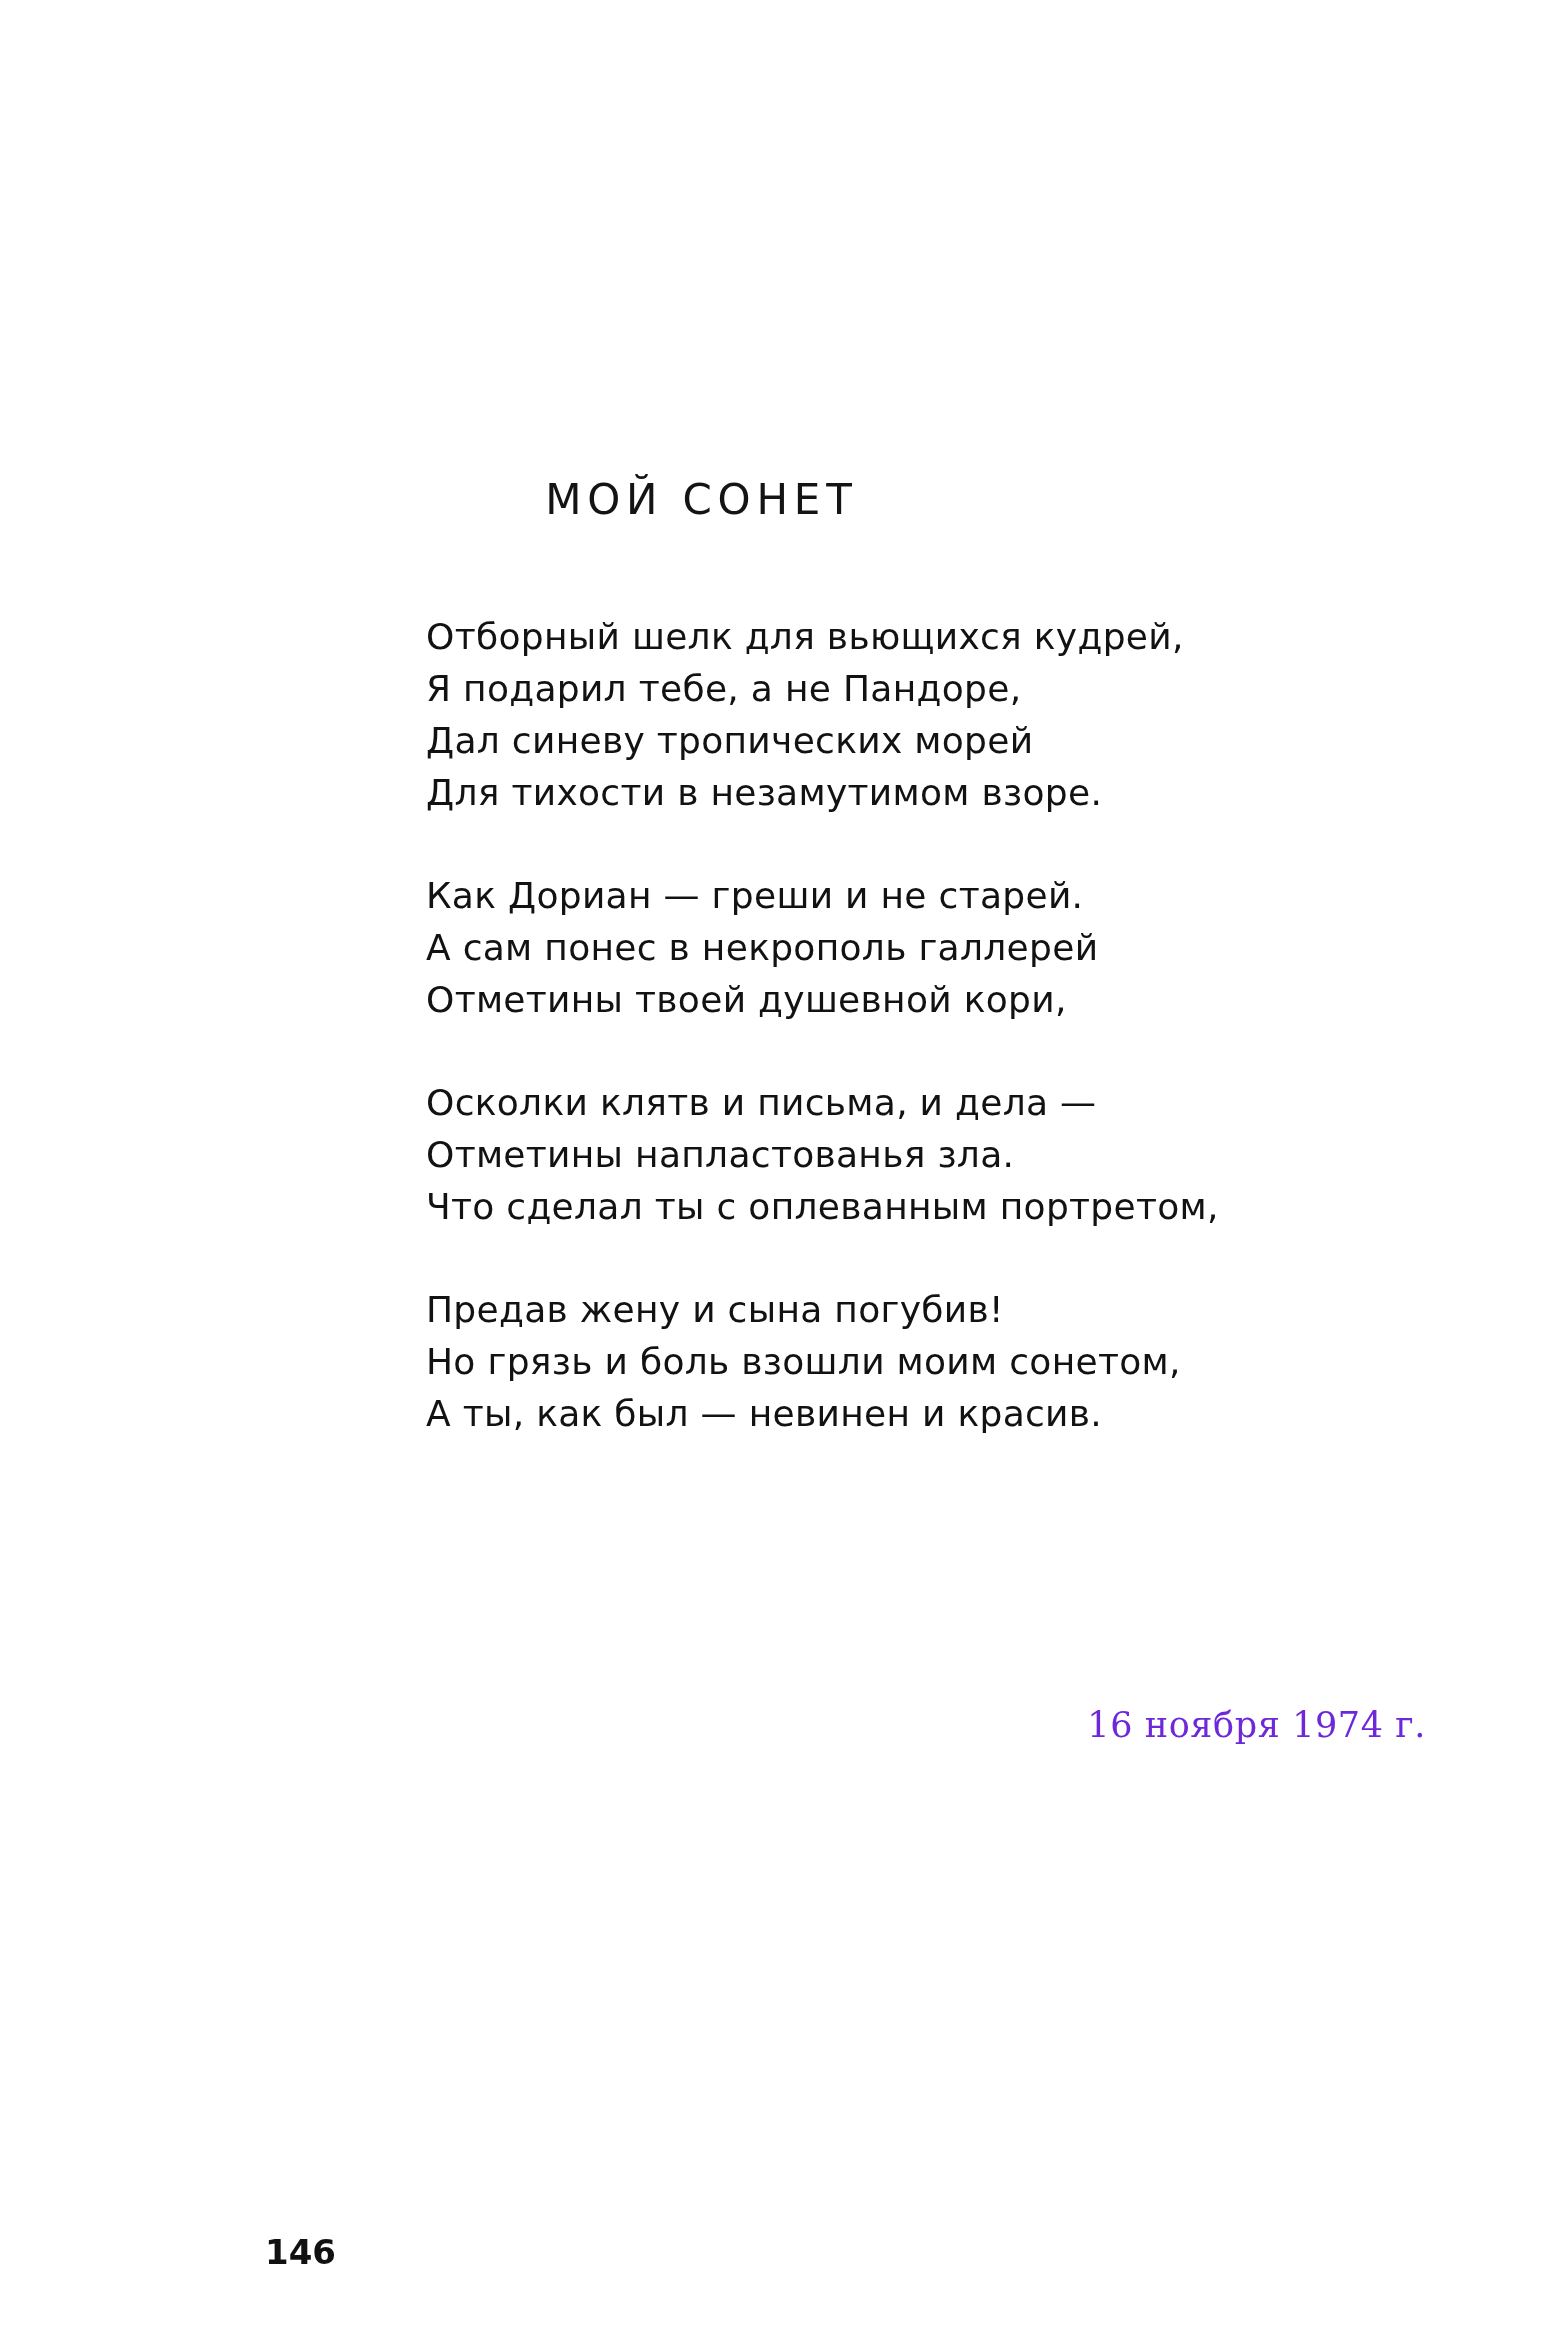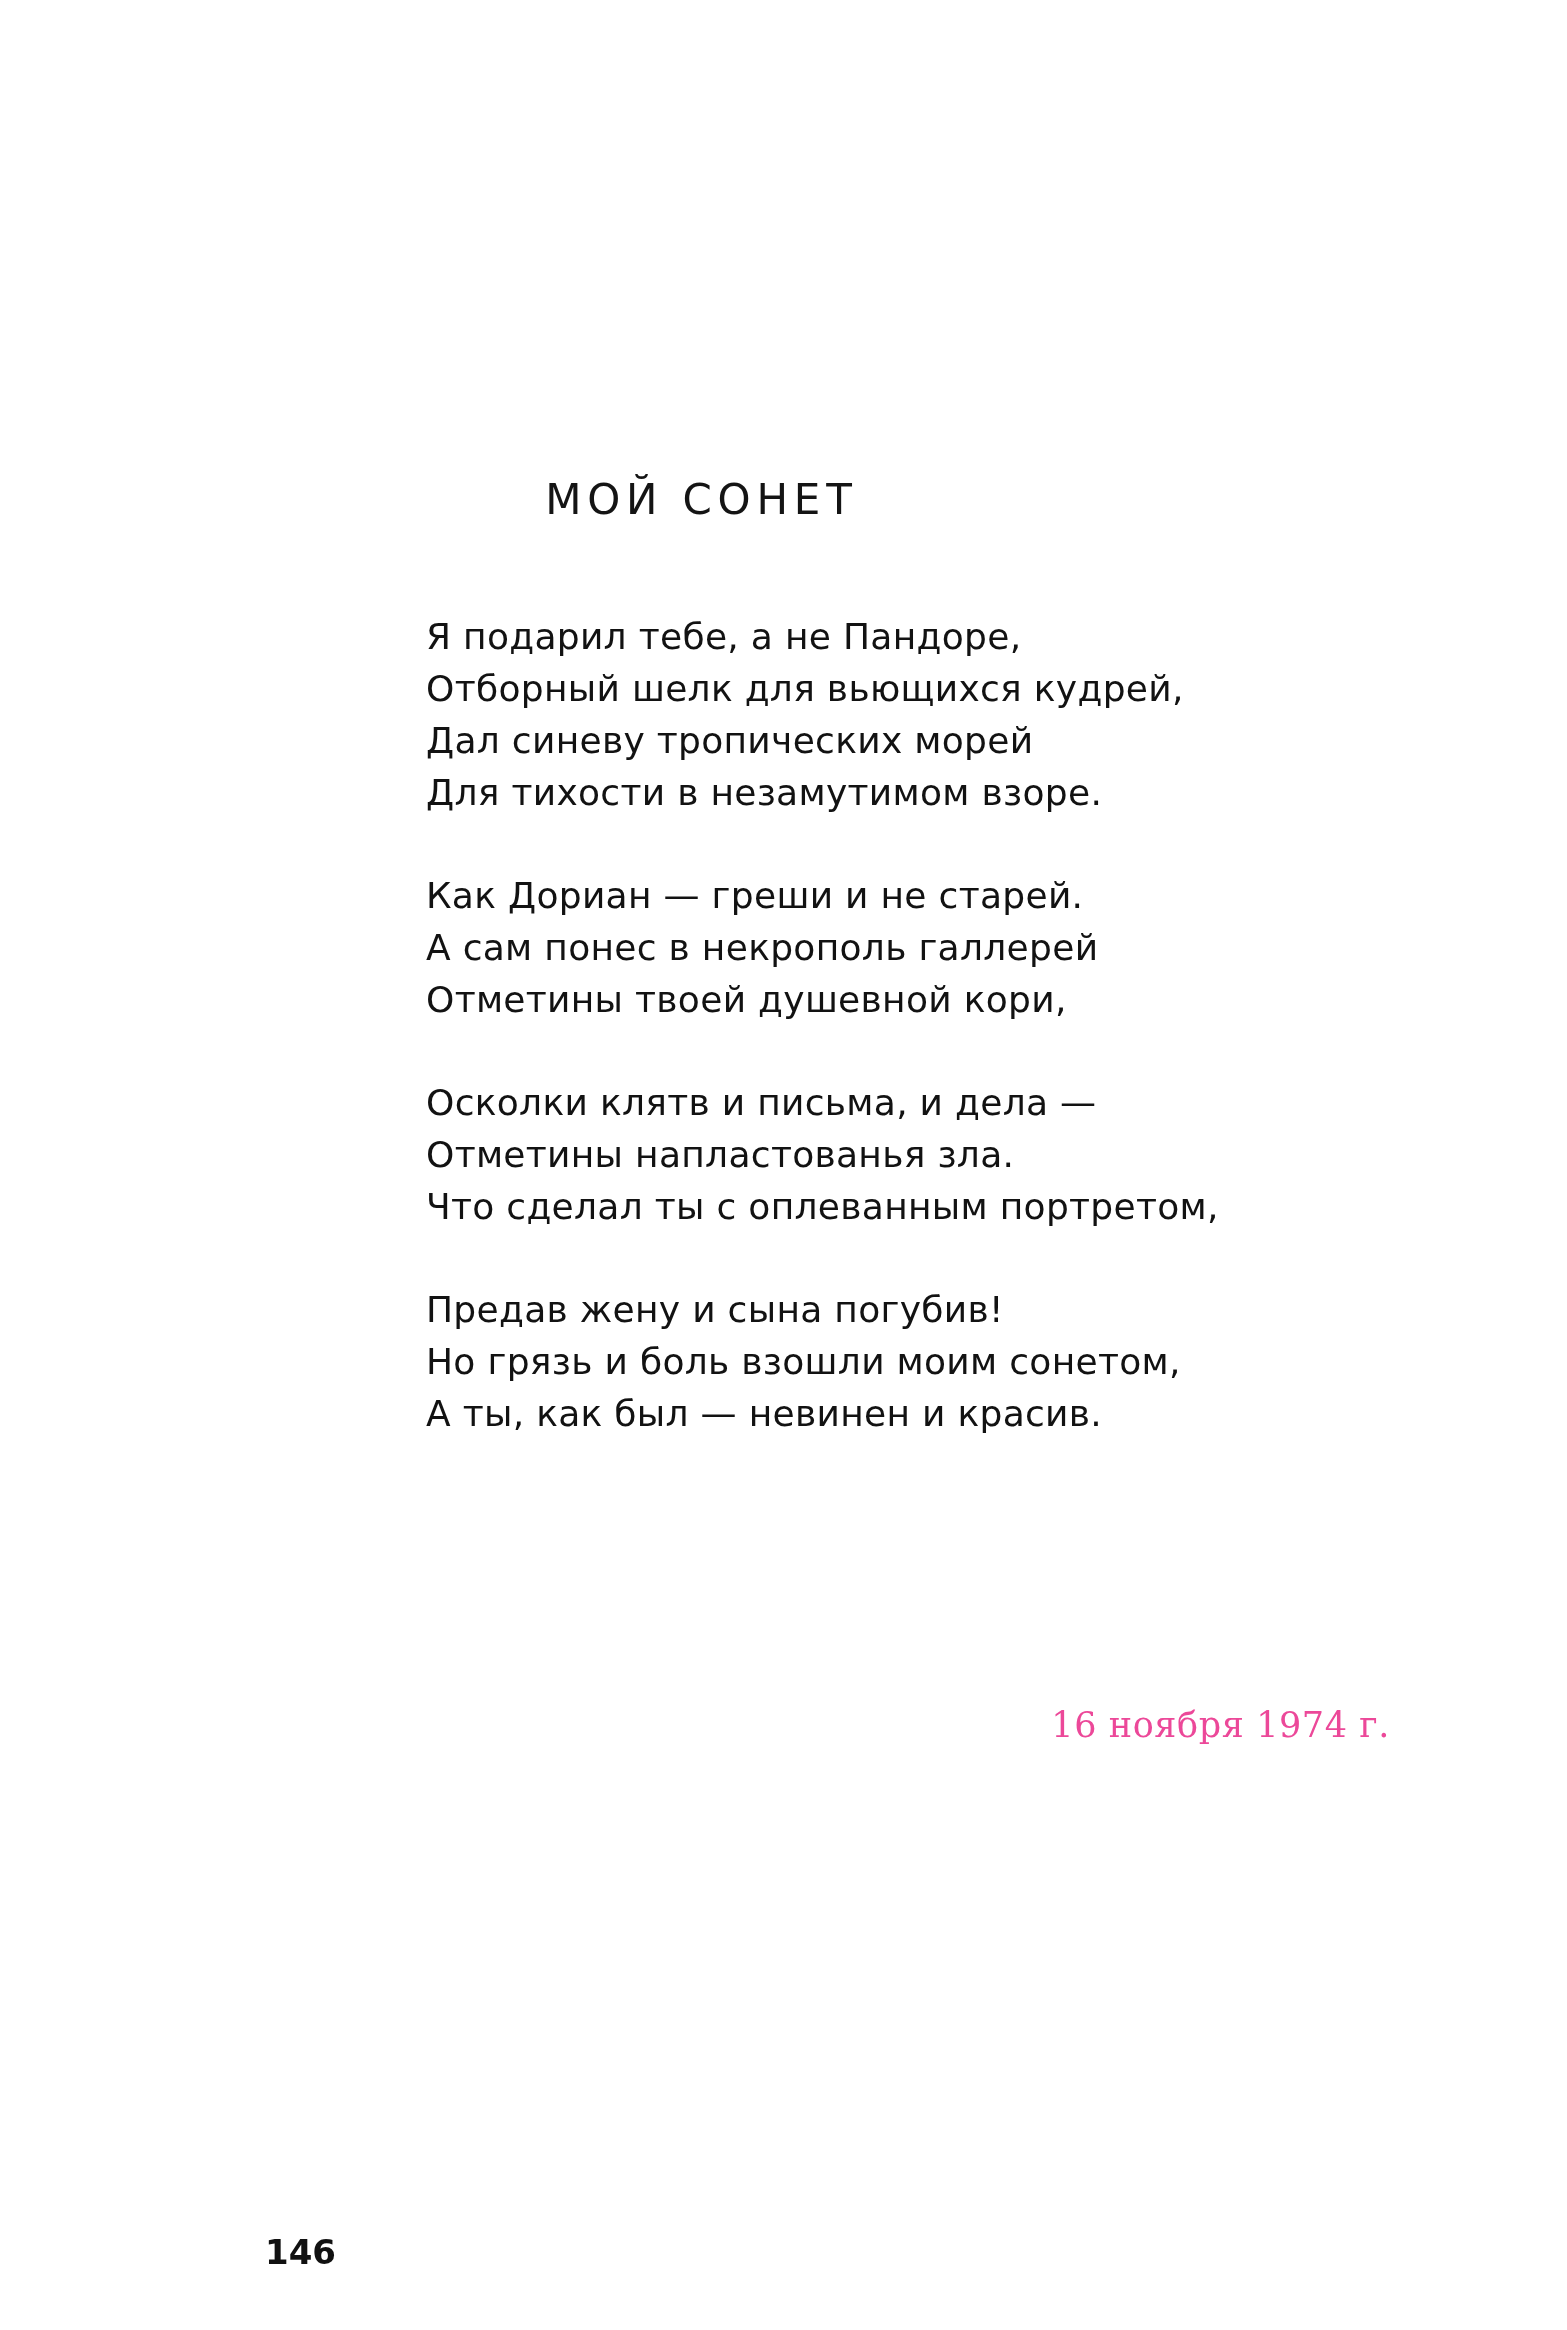--- a/index.html
+++ b/index.html
@@ -59,22 +59,23 @@
   }
 
   .date {
     position: absolute;
     top: 1705px;
     left: 0;
     width: 1390px;
     text-align: right;
     font-family: "DejaVu Serif", serif;
     font-size: 35px;
-    color: #ec4899;
+    color: #6d28d9;
     letter-spacing: 0.6px;
+    padding-left: 36px;
   }
 
   .page-number {
     position: absolute;
     top: 2232px;
     left: 237px;
     font-family: "DejaVu Sans", sans-serif;
     font-size: 34px;
     font-weight: bold;
     color: #111111;
@@ -84,22 +85,22 @@
 </head>
 <body>
 
 <div class="page">
 
   <div class="poem-title">МОЙ СОНЕТ</div>
 
   <div class="stanzas">
 
     <div class="stanza">
+      <div class="line">Отборный шелк для вьющихся кудрей,</div>
       <div class="line">Я подарил тебе, а не Пандоре,</div>
-      <div class="line">Отборный шелк для вьющихся кудрей,</div>
       <div class="line">Дал синеву тропических морей</div>
       <div class="line">Для тихости в незамутимом взоре.</div>
     </div>
 
     <div class="stanza">
       <div class="line">Как Дориан — греши и не старей.</div>
       <div class="line">А сам понес в некрополь галлерей</div>
       <div class="line">Отметины твоей душевной кори,</div>
     </div>
 

